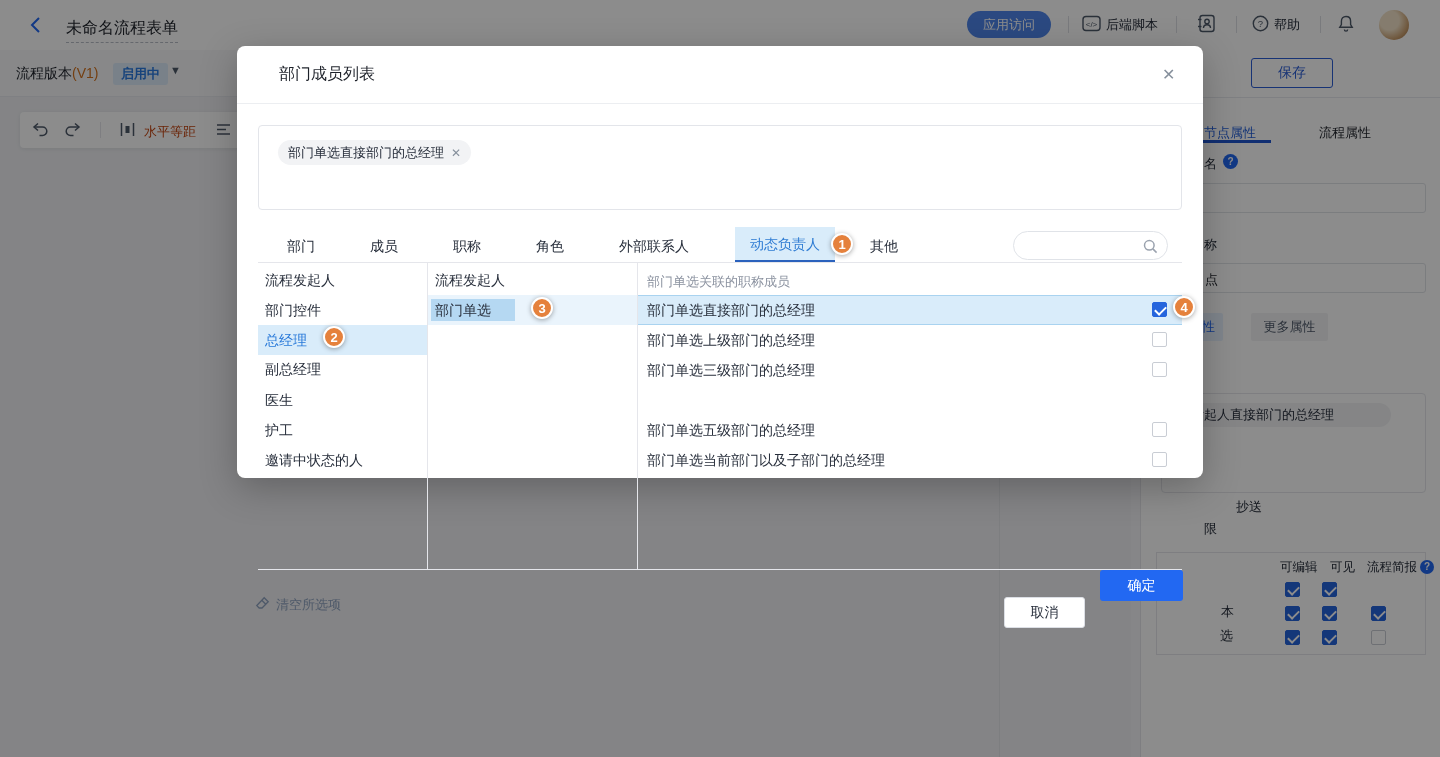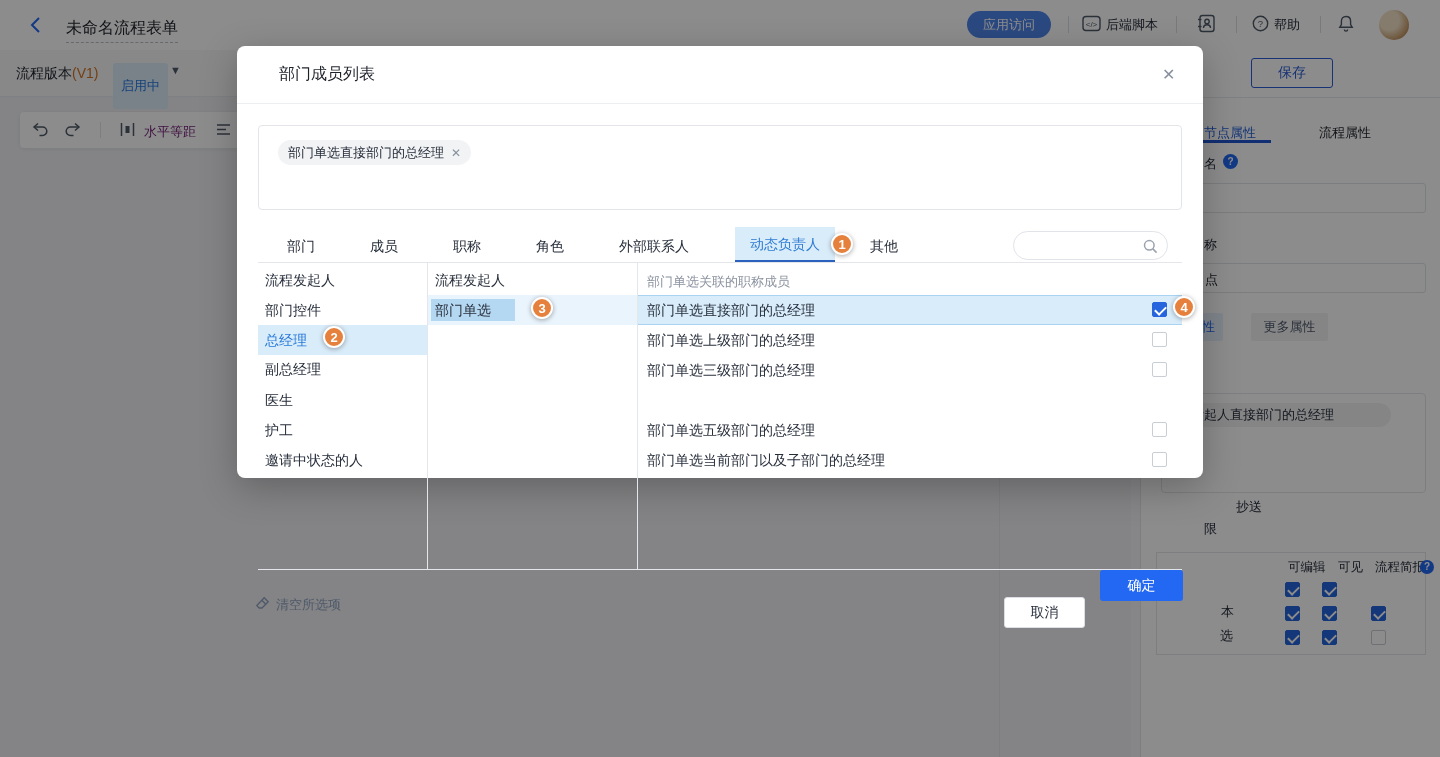--- a/index.html
+++ b/index.html
@@ -17,52 +17,52 @@
               border:none; border-radius:14px; font-size:13px; }
   .hdiv { position:absolute; top:16px; width:1px; height:17px; background:#dcdfe4; }
   .hd-item { position:absolute; top:0; height:50px; display:flex; align-items:center; gap:5px; font-size:13px; color:#272e3b; }
   .avatar { position:absolute; left:1379px; top:10px; width:30px; height:30px; border-radius:50%;
             background:radial-gradient(circle at 35% 35%, #f2e2c8 0 35%, #c99d6c 70%, #8a5f3a); overflow:hidden; }
 
   .version-bar { position:absolute; left:0; top:50px; width:1440px; height:47px; background:#f7f8fa; border-bottom:1px solid #e8eaee; }
   .vb-label { position:absolute; left:16px; top:15px; font-size:14px; }
   .vb-ver { color:#d4731f; }
   .vb-status { position:absolute; left:113px; top:13px; background:#dcebfa; color:#2a7ae0; font-size:13px;
-               padding:14px 8px; border-radius:3px; }
+               padding:2px 8px; border-radius:3px;font-weight:bold; }
   .vb-caret { position:absolute; left:170px; top:14px; font-size:11px; color:#4e5969; }
 
   .canvas-line { position:absolute; left:999px; top:97px; width:1px; height:660px; background:#e3e5e9; }
   .scroll-gutter { position:absolute; left:1131px; top:97px; width:9px; height:660px; background:#f4f5f7; }
 
   .fl-toolbar { position:absolute; left:20px; top:112px; width:1100px; height:36px; background:#fff; border-radius:4px;
                 box-shadow:0 1px 4px rgba(31,35,41,.08); }
   .tb-ic { position:absolute; top:10px; }
   .tb-div { position:absolute; left:80px; top:10px; width:1px; height:16px; background:#e5e6eb; }
-  .tb-label { position:absolute; left:124px; top:11px; font-size:13px; color:#701a75; }
+  .tb-label { position:absolute; left:124px; top:11px; font-size:13px; color:#c2410c; }
 
   
   .side-panel { position:absolute; left:1140px; top:50px; width:300px; height:707px; background:#fff; border-left:1px solid #e5e6eb; }
   .save-btn { position:absolute; left:110px; top:8px; width:82px; height:30px; background:#fff; border:1px solid #2b5ed6;
               color:#2b5ed6; border-radius:3px; font-size:14px; }
   .sp-div { position:absolute; left:0; top:47px; width:300px; height:1px; background:#e8eaee; }
   .sp-tab { position:absolute; top:74px; font-size:13px; }
   .sp-tab.active { color:#2661d9; }
   .sp-underline { position:absolute; left:55px; top:90px; width:75px; height:3px; background:#2057d0; }
   .sp-label { position:absolute; font-size:13px; color:#272e3b; }
   .q-badge { position:absolute; width:15px; height:15px; border-radius:50%; background:#2268f2; color:#fff; font-size:10px;
              font-weight:bold; text-align:center; line-height:15px; }
   .sp-input { position:absolute; width:265px; height:30px; border:1px solid #e0e3e8; border-radius:3px; background:#fff; }
   .chip { position:absolute; height:28px; border-radius:2px; font-size:13px; line-height:28px; }
   .chip.on { background:#e8f3ff; color:#2268f2; text-align:right; padding-right:8px; }
   .chip.off { background:#f2f3f5; color:#4e5969; text-align:center; }
   .sp-box { position:absolute; left:20px; top:343px; width:265px; height:100px; border:1px solid #e5e6eb; border-radius:4px; }
   .sp-tag { position:absolute; left:-30px; top:353px; width:280px; height:24px; background:#f2f3f5; border-radius:12px;
             font-size:13px; line-height:24px; padding-left:80px; color:#272e3b; white-space:nowrap; overflow:hidden; }
   .perm-table { position:absolute; left:15px; top:502px; width:270px; height:103px; border:1px solid #e5e6eb; }
-  .pt-h { position:absolute; top:6px; font-size:12.5px; color:#272e3b;margin-left:8px; }
+  .pt-h { position:absolute; top:6px; font-size:12.5px; color:#272e3b; }
   .pt-lb { position:absolute; font-size:13px; color:#272e3b; }
 
   .cb { position:absolute; width:15px; height:15px; border:1px solid #c9cdd4; border-radius:2px; background:#fff; cursor:pointer; }
   .cb.checked { background:#2665dd; border-color:#2665dd; }
   .cb.checked::after { content:""; position:absolute; left:4px; top:1px; width:5px; height:9px;
                        border:solid #fff; border-width:0 2px 2px 0; transform:rotate(45deg); }
 
   
   .overlay { position:absolute; inset:0; background:rgba(0,0,0,0.45); z-index:5; }
   .modal { position:absolute; left:237px; top:46px; width:966px; height:432px; background:#fff; border-radius:8px;

